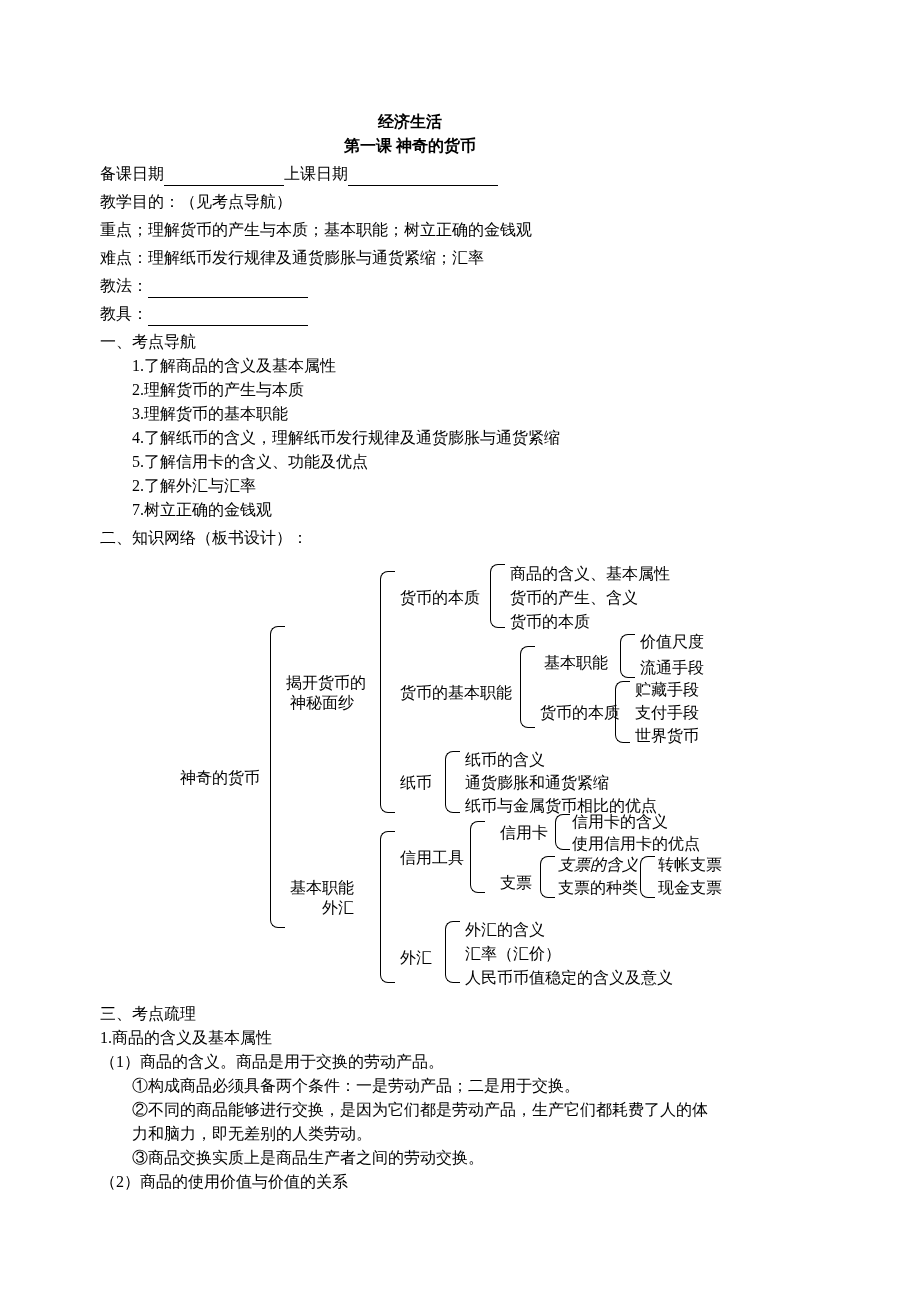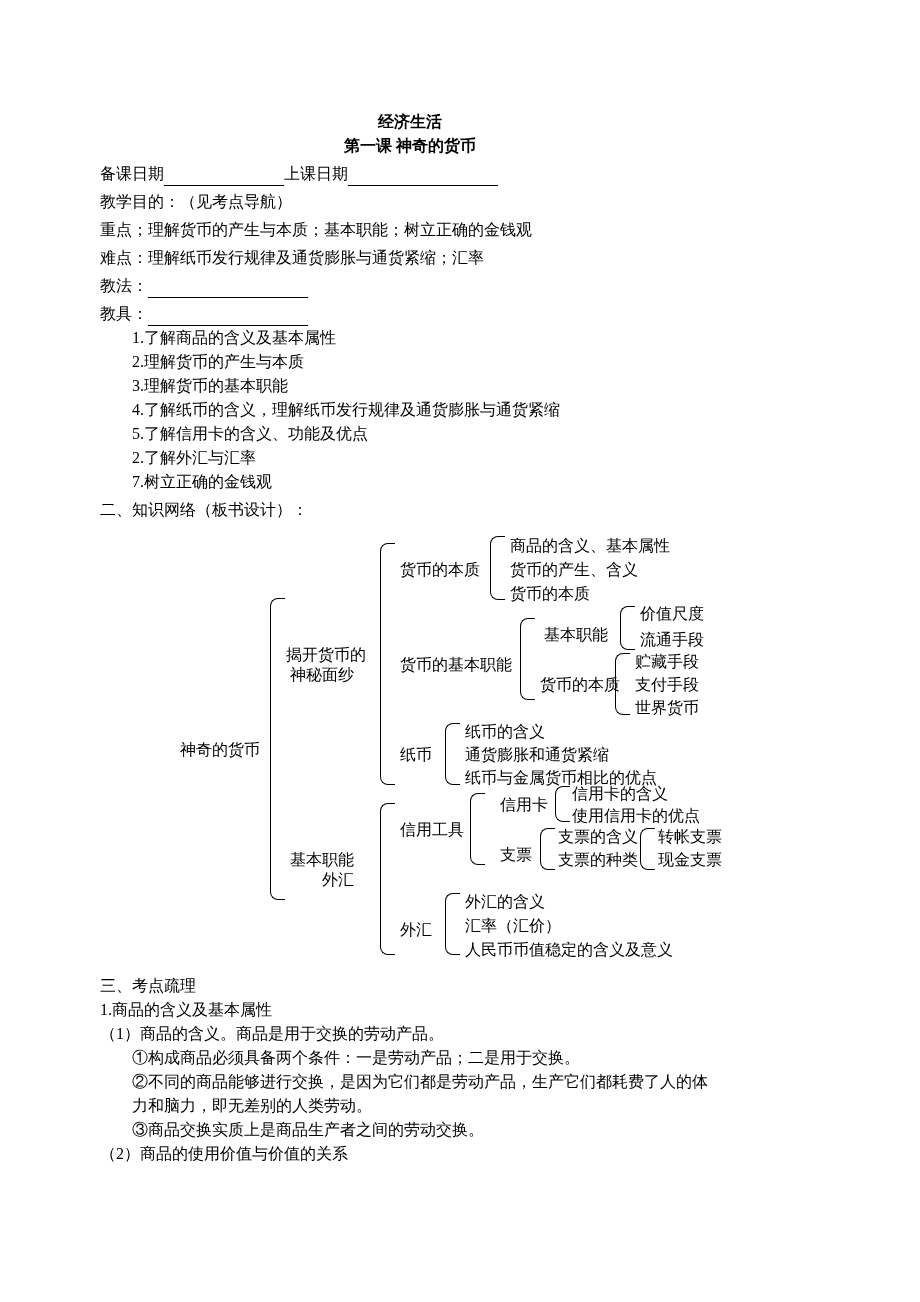--- a/index.html
+++ b/index.html
@@ -81,20 +81,21 @@
   <div class="meta-line">教学目的：（见考点导航）</div>
   <div class="meta-line">重点；理解货币的产生与本质；基本职能；树立正确的金钱观</div>
   <div class="meta-line">难点：理解纸币发行规律及通货膨胀与通货紧缩；汇率</div>
   <div class="meta-line">
     <span>教法：</span><span class="blank" style="min-width:160px"></span>
   </div>
   <div class="meta-line">
     <span>教具：</span><span class="blank" style="min-width:160px"></span>
   </div>
 
+  <div class="meta-line">一、考点导航</div>
   <div class="points-list">
     <div>1.了解商品的含义及基本属性</div>
     <div>2.理解货币的产生与本质</div>
     <div>3.理解货币的基本职能</div>
     <div>4.了解纸币的含义，理解纸币发行规律及通货膨胀与通货紧缩</div>
     <div>5.了解信用卡的含义、功能及优点</div>
     <div>2.了解外汇与汇率</div>
     <div>7.树立正确的金钱观</div>
   </div>
 
@@ -144,21 +145,21 @@
     <div class="node" style="left:300px; top:290px;">信用工具</div>
     <div class="brace" style="left:370px; top:265px; height:70px;"></div>
 
     <div class="node" style="left:400px; top:265px;">信用卡</div>
     <div class="brace" style="left:455px; top:258px; height:34px;"></div>
     <div class="node" style="left:472px; top:254px;">信用卡的含义</div>
     <div class="node" style="left:472px; top:276px;">使用信用卡的优点</div>
 
     <div class="node" style="left:400px; top:315px;">支票</div>
     <div class="brace" style="left:440px; top:300px; height:40px;"></div>
-    <div class="node" style="left:458px; top:297px;">支票的含义</div>
+    <div class="node" style="left:458px; top:297px;font-style:italic;">支票的含义</div>
     <div class="node" style="left:458px; top:320px;">支票的种类</div>
     <div class="brace" style="left:540px; top:300px; height:40px;"></div>
     <div class="node" style="left:558px; top:297px;">转帐支票</div>
     <div class="node" style="left:558px; top:320px;">现金支票</div>
 
     <div class="node" style="left:300px; top:390px;">外汇</div>
     <div class="brace" style="left:345px; top:365px; height:60px;"></div>
     <div class="node" style="left:365px; top:362px;">外汇的含义</div>
     <div class="node" style="left:365px; top:386px;">汇率（汇价）</div>
     <div class="node" style="left:365px; top:410px;">人民币币值稳定的含义及意义</div>

